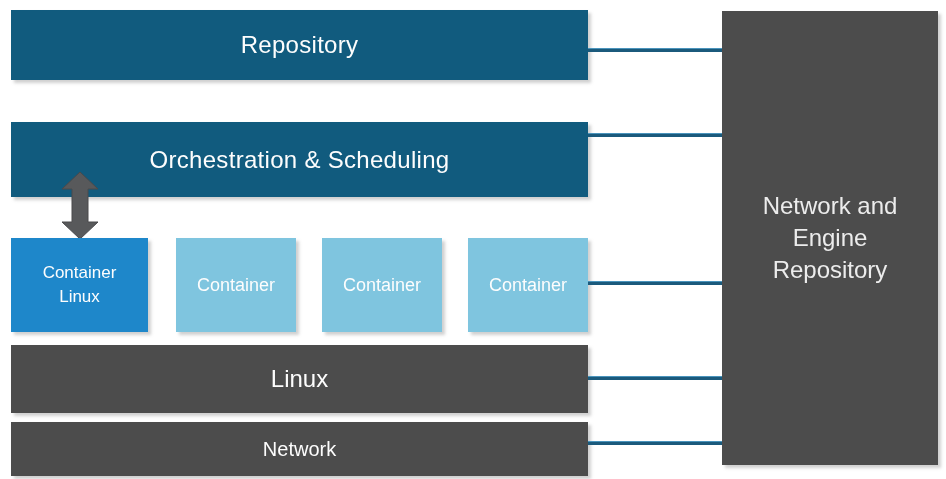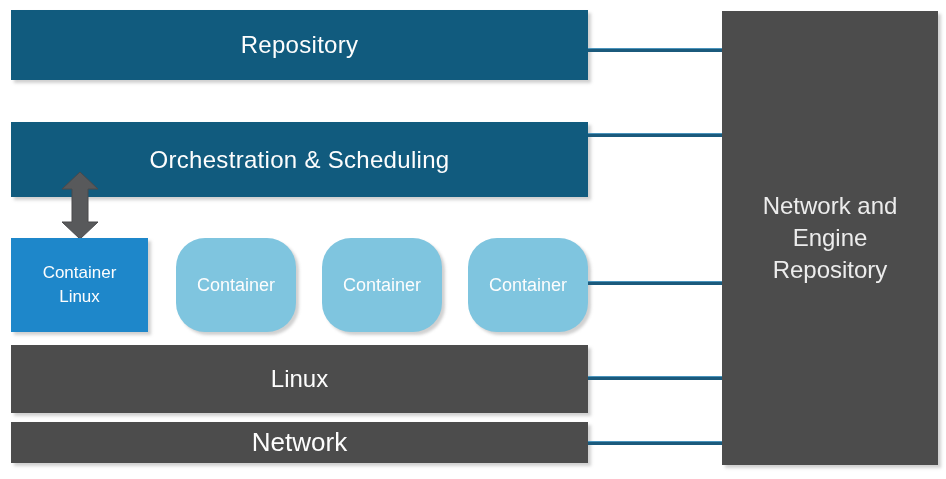--- a/index.html
+++ b/index.html
@@ -36,21 +36,20 @@
   }
   .engine {
     background: var(--engineBlue, #1e87ca);
     font-size: 17px;
     line-height: 24px;
   }
   .engine .wrap { width: 92px; }
   .container-box {
     background: var(--containerBlue, #7fc5df);
     font-size: 18px;
-    border-radius: 29px;
   }
   .iam {
     background: var(--darkGray, #4c4c4c);
     font-size: 24px;
     line-height: 32px;
     color: #ececec;
   }
   .connector {
     position: absolute;
     left: 588px;
@@ -59,21 +58,21 @@
     background: var(--connector, #1b5a7c);
     border-top: 1px solid #4a94bc;
   }
   .pos-repo    { left: 11px; top: 10px;  width: 577px; height: 70px; }
   .pos-orch    { left: 11px; top: 97px;  width: 577px; height: 75px; margin-top: 25px; }
   .pos-engine  { left: 11px; top: 238px; width: 137px; height: 94px; }
   .pos-c1      { left: 176px; top: 238px; width: 120px; height: 94px; }
   .pos-c2      { left: 322px; top: 238px; width: 120px; height: 94px; }
   .pos-c3      { left: 468px; top: 238px; width: 120px; height: 94px; }
   .pos-linux   { left: 11px; top: 345px; width: 577px; height: 68px; }
-  .pos-network { left: 11px; top: 422px; width: 577px; height: 41px; font-size: 26px; }
+  .pos-network { left: 11px; top: 422px; width: 577px; height: 54px; font-size: 20px; }
   .pos-iam     { left: 722px; top: 11px; width: 216px; height: 454px; }
   .pos-line1 { top: 48px; }
   .pos-line2 { top: 133px; }
   .pos-line3 { top: 281px; }
   .pos-line4 { top: 376px; }
   .pos-line5 { top: 441px; }
   .arrow {
     position: absolute;
     left: 61px;
     top: 172px;

